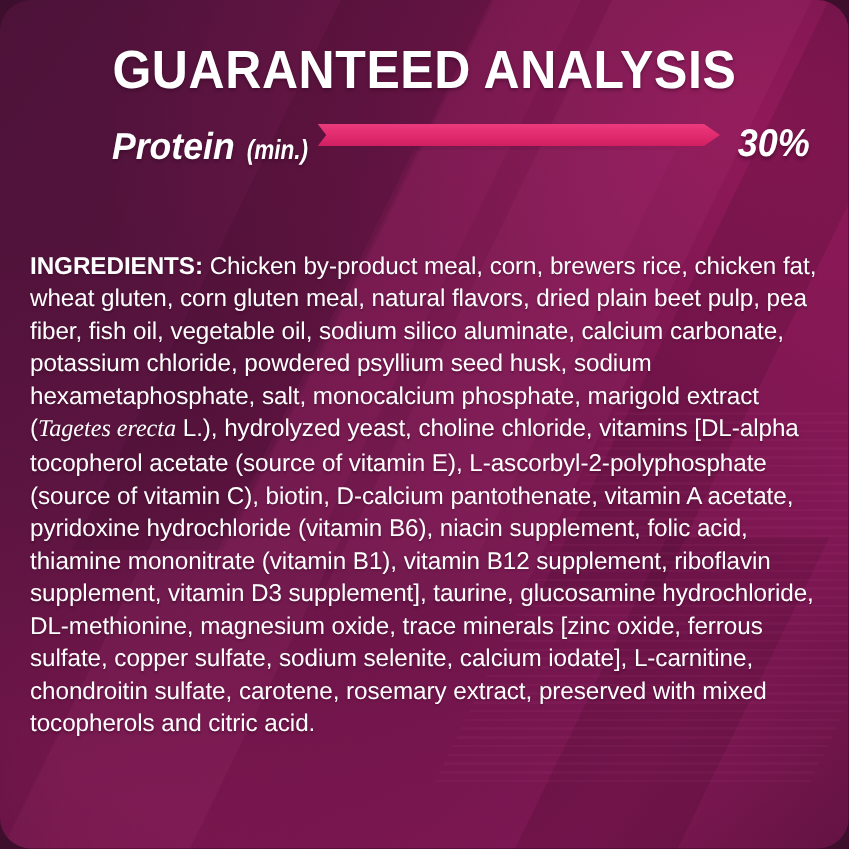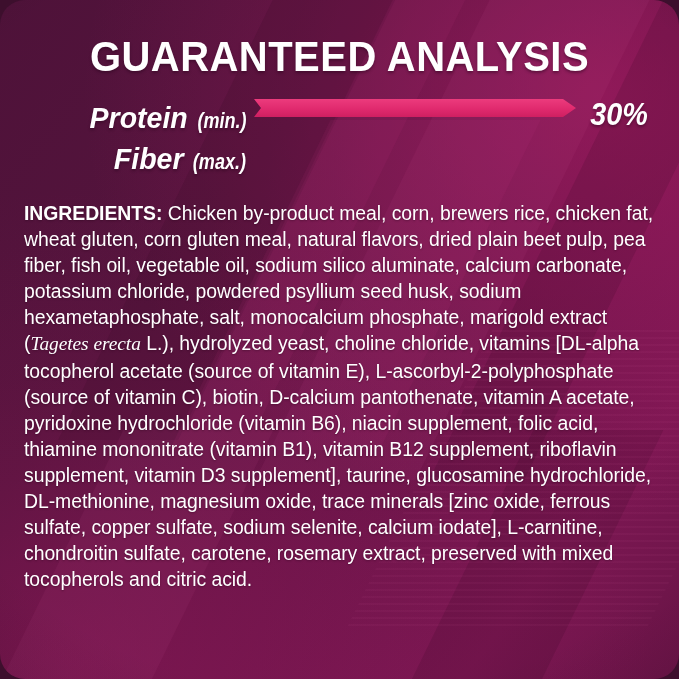--- a/index.html
+++ b/index.html
@@ -162,23 +162,20 @@
           <span class="nut-name">Protein</span><span class="nut-qual">(min.)</span>
         </div>
         <div class="bar-wrap">
           <div class="bar" style="width:322px;"></div>
           <span class="bar-value">30%</span>
         </div>
       </div>
 
 
       <div class="row">
-        <div class="row-label">
-          <span class="nut-name">Fiber</span><span class="nut-qual">(max.)</span>
-        </div>
       </div>
 
 
     </div>
 
     <div class="ingredients"><span class="ing-head">INGREDIENTS:</span><span class="ing-body"> Chicken by-product meal, corn, brewers rice, chicken fat, wheat gluten, corn gluten meal, natural flavors, dried plain beet pulp, pea fiber, fish oil, vegetable oil, sodium silico aluminate, calcium carbonate, potassium chloride, powdered psyllium seed husk, sodium hexametaphosphate, salt, monocalcium phosphate, marigold extract (</span><span class="ing-body ital">Tagetes erecta</span><span class="ing-body"> L.), hydrolyzed yeast, choline chloride, vitamins [DL-alpha tocopherol acetate (source of vitamin E), L-ascorbyl-2-polyphosphate (source of vitamin C), biotin, D-calcium pantothenate, vitamin A acetate, pyridoxine hydrochloride (vitamin B6), niacin supplement, folic acid, thiamine mononitrate (vitamin B1), vitamin B12 supplement, riboflavin supplement, vitamin D3 supplement], taurine, glucosamine hydrochloride, DL-methionine, magnesium oxide, trace minerals [zinc oxide, ferrous sulfate, copper sulfate, sodium selenite, calcium iodate], L-carnitine, chondroitin sulfate, carotene, rosemary extract, preserved with mixed tocopherols and citric acid.</span></div>
 
   </div>
 </div>
 

